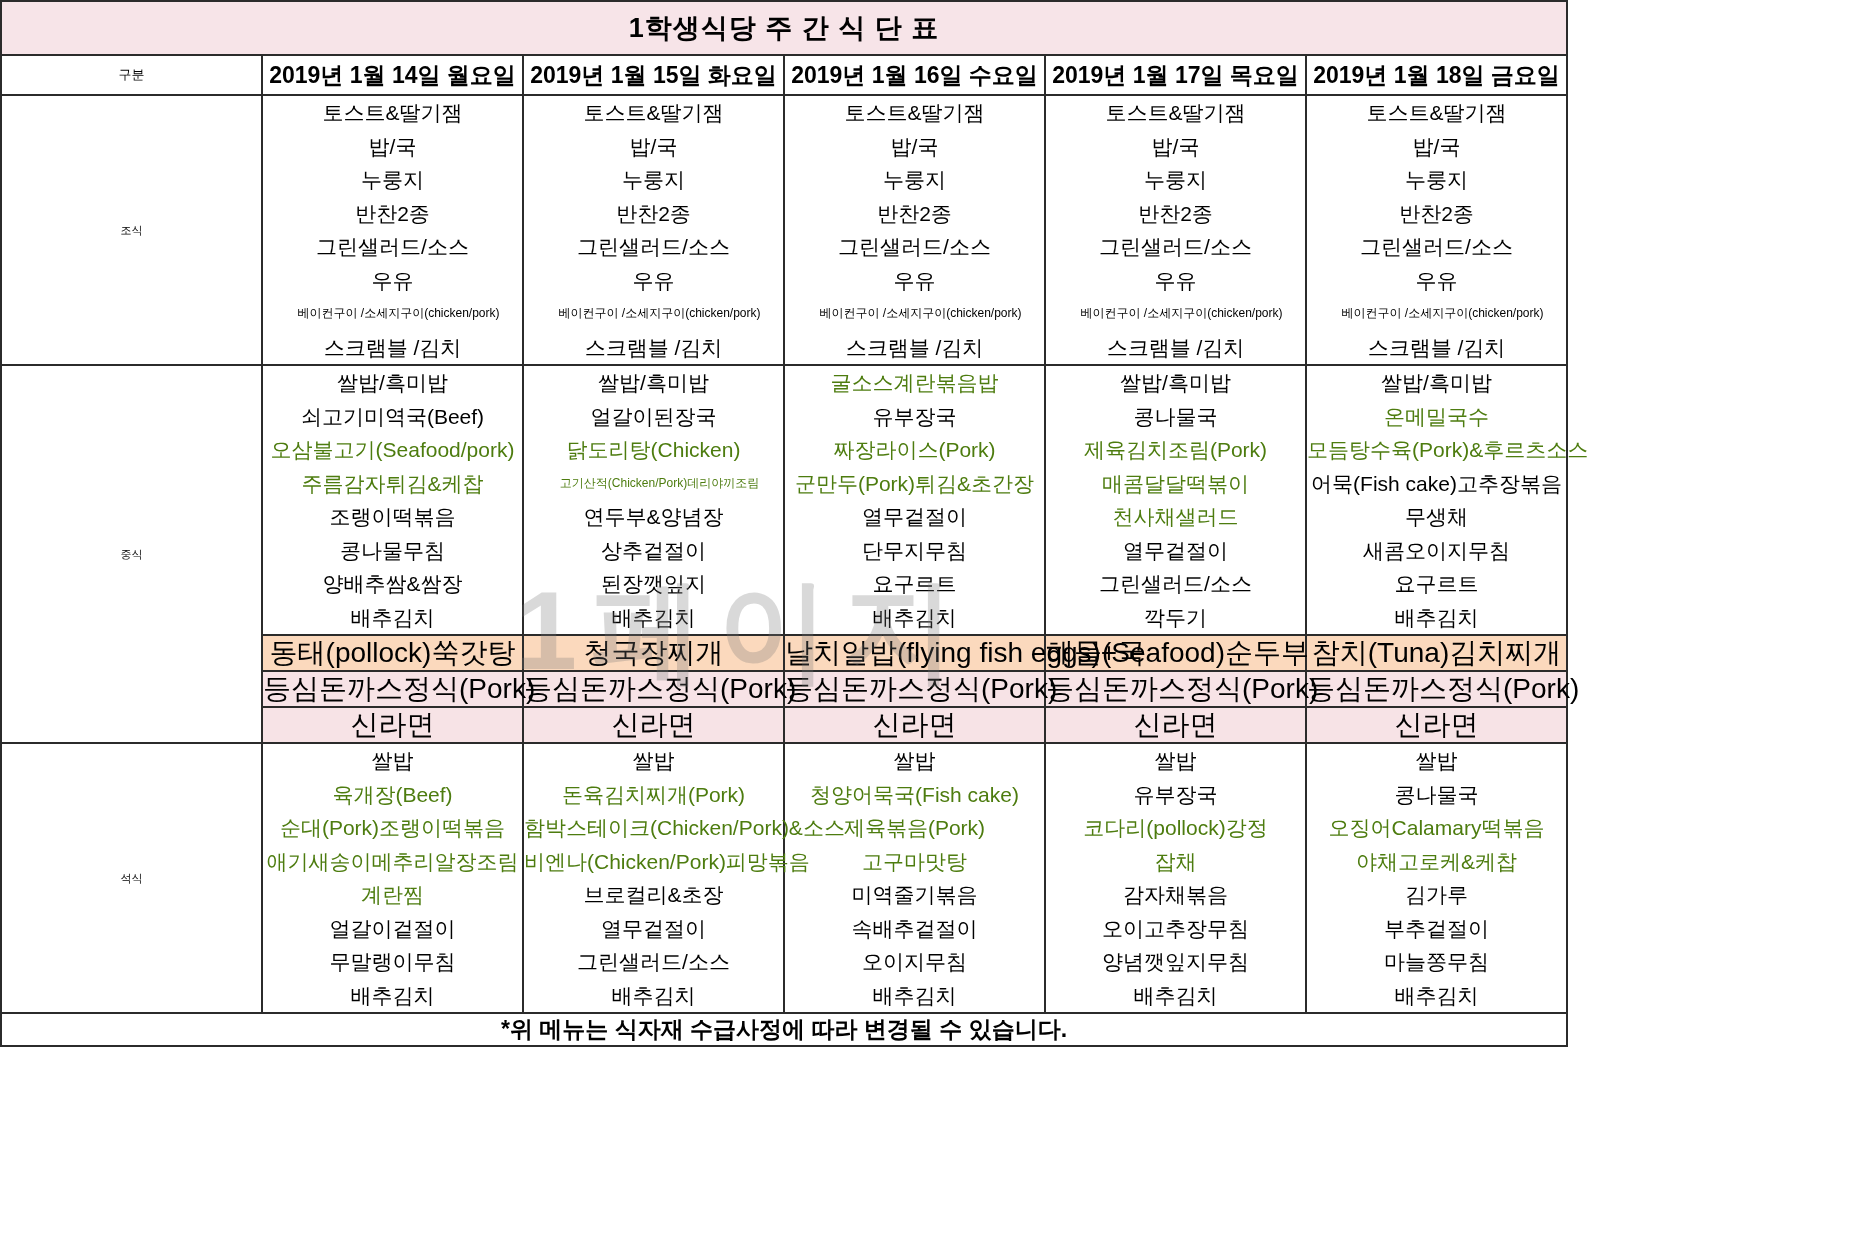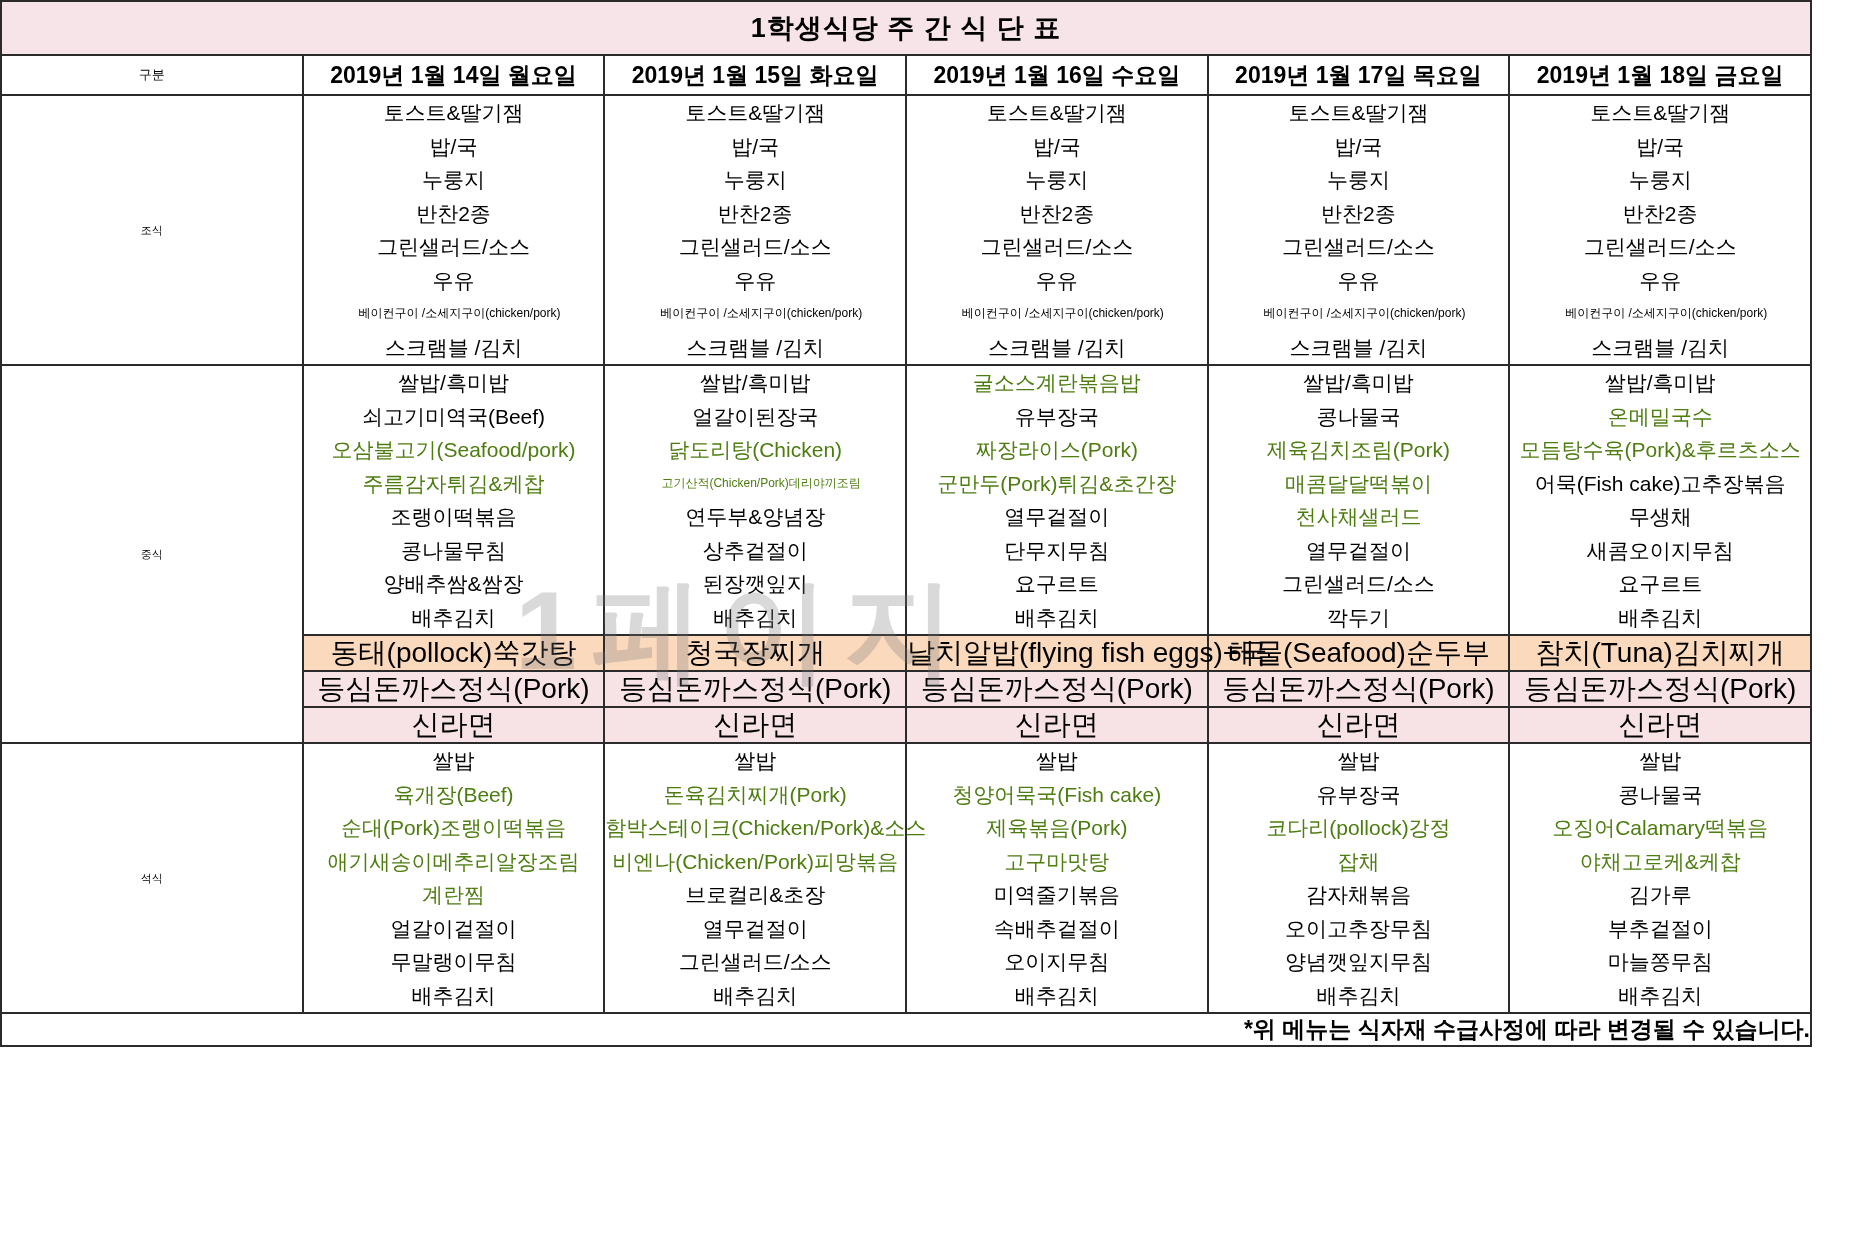--- a/index.html
+++ b/index.html
@@ -14,21 +14,21 @@
     color: #000000;
     overflow: hidden;
   }
   .sheet {
     position: relative;
     width: 1872px;
     height: 1238px;
     box-sizing: border-box;
   }
   table.menu {
-    width: 1812px;
+    width: 1568px;
     border-collapse: collapse;
     table-layout: fixed;
   }
   table.menu td, table.menu th {
     border: 2px solid #2b2b2b;
     padding: 0;
     vertical-align: middle;
   }
   
   .title-cell {
@@ -89,21 +89,21 @@
   .band-pink {
     background: #f7e3e6;
   }
   .band-line {
     font-size: 28px;
     line-height: 34px;
     height: 34px;
     white-space: nowrap;
   }
   .footer-cell {
-    text-align: right;
+    text-align: center;
     font-size: 23px;
     font-weight: bold;
     padding: 7px 10px 9px 10px;
     background: #ffffff;
   }
   
   .watermark {
     position: absolute;
     left: 322px;
     top: 556px;

